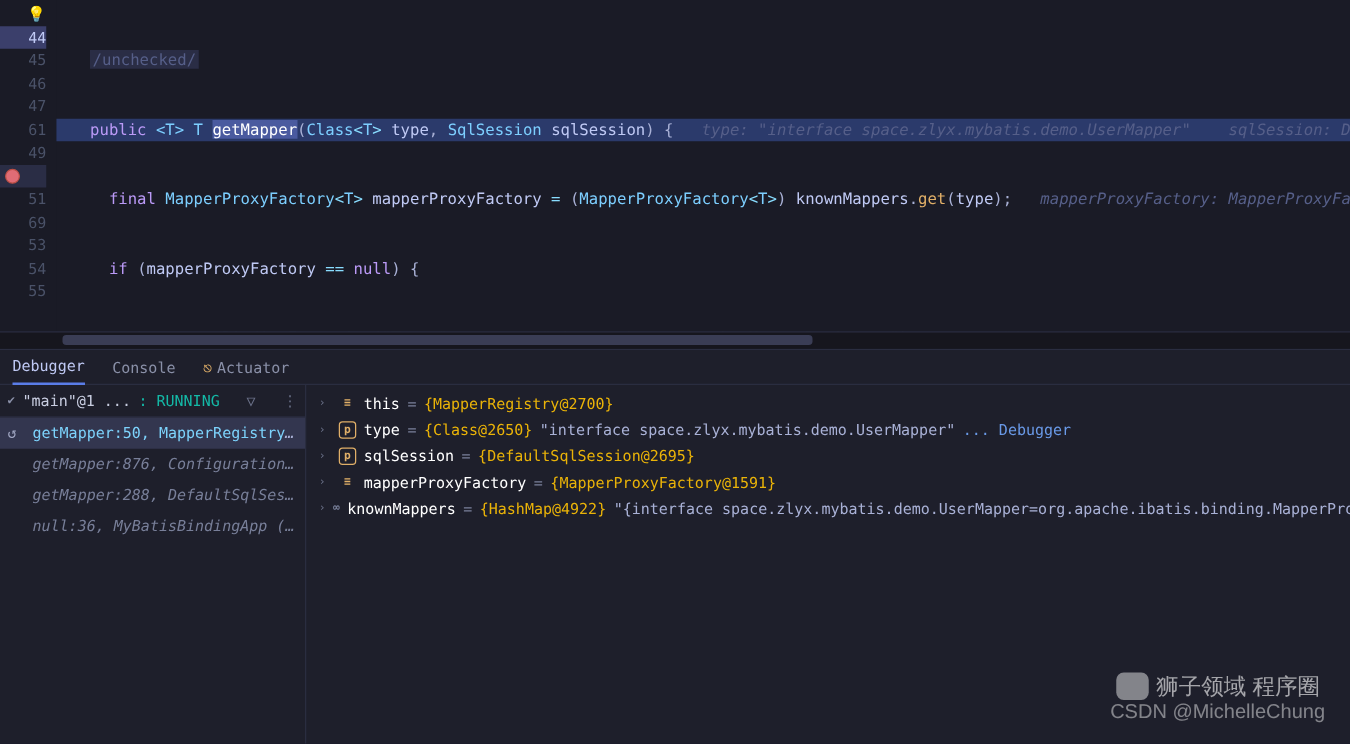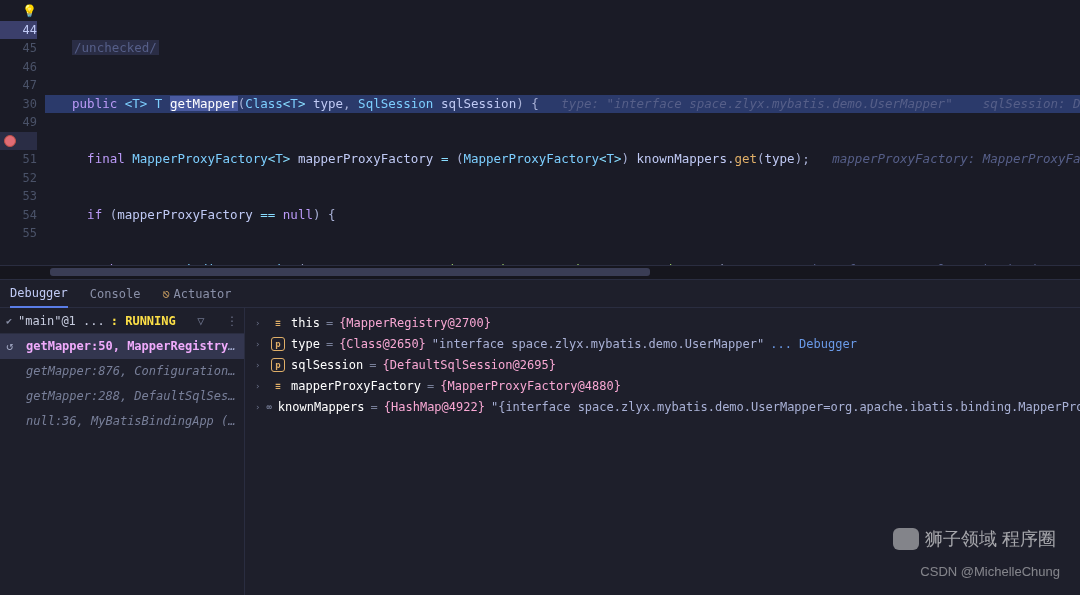--- a/index.html
+++ b/index.html
@@ -109,31 +109,31 @@
     font-size: 12px;
   }
   .frame-header {
     display: flex; align-items: center;
     height: 26px; padding: 0 6px;
     border-bottom: 1px solid #2a2d40;
     gap: 6px;
   }
   .frame-header .chev { color: #8a90a8; font-size: 10px;}
   .thread { color: #c8cde0; }
-  .running { color: #fde047; font-weight: bold; }
+  .running { color: #14b8a6; }
   .filter-icon { margin-left: auto; color: #6a7088; }
   .frame {
     padding: 4px 6px 4px 26px;
     color: #787f99;
     white-space: nowrap; overflow: hidden; text-overflow: ellipsis;
     line-height: 17px;
     font-style: italic;
     position: relative;
   }
-  .frame .nonit { font-style: normal; color: #f0abfc; font-weight: bold;}
+  .frame .nonit { font-style: normal; color: #7dd3fc;}
   .frame.active {
     background: #33364f;
     color: #a9b1d6;
   }
   .frame.active::before {
     content: "↺"; position: absolute; left: 6px; color: #a0a6c2;
     font-style: normal;
   }
 
   .vars {
@@ -154,63 +154,63 @@
   .var-icon {
     width: 14px; height: 14px; border-radius: 3px;
     display: inline-flex; align-items: center; justify-content: center;
     font-size: 9px; font-weight: bold;
   }
   .icon-p { color: #e0af68; border: 1px solid #e0af68;}
   .icon-bars { color: #e0af68; }
   .icon-inf { color: #787f99; }
   .var-name { color: #ffffff; }
   .var-eq { color: #787f99; }
-  .var-val { color: #f9a8d4; }
+  .var-val { color: #eab308; }
   .var-str { color: #a9b1d6; }
   .navigate { color: #6a9ae8; font-style: normal; }
 
   .watermark {
     position: absolute;
-    right: 24px; bottom: 44px;
+    right: 24px; bottom: 34px;
     color: rgba(255,255,255,0.6);
     font-size: 18px;
     font-family: sans-serif;
     display: flex; align-items: center; gap: 6px;
   }
   .wm-icon {
     width: 26px; height: 22px;
     background: rgba(255,255,255,0.45);
     border-radius: 6px;
     position: relative;
   }
   .csdn {
     position: absolute;
     right: 20px; bottom: 16px;
     color: rgba(255,255,255,0.45);
-    font-size: 13px;
+    font-size: 16px;
     font-family: sans-serif;
   }
 </style>
 </head>
 <body>
 
 <div class="editor-area">
   <div class="gutter">
     <div class="gutter-line"><span class="bulb">💡</span></div>
     <div class="gutter-line gutter-hl">44</div>
     <div class="gutter-line">45</div>
     <div class="gutter-line">46</div>
     <div class="gutter-line">47</div>
-    <div class="gutter-line">30</div>
+    <div class="gutter-line">61</div>
     <div class="gutter-line">49</div>
     <div class="gutter-line current" style="position:relative">
         <span class="bp-icon" style="top:3px"></span>
       </div>
     <div class="gutter-line">51</div>
-    <div class="gutter-line">52</div>
+    <div class="gutter-line">69</div>
     <div class="gutter-line">53</div>
     <div class="gutter-line">54</div>
     <div class="gutter-line">55</div>
   </div>
   <div class="code">
     <div class="code-line">  <span class="ann">/unchecked/</span></div>
     <div class="code-line line-hl">  <span class="kw">public</span> <span class="type">&lt;T&gt; T </span><span class="method sel">getMapper</span><span class="punc">(</span><span class="type">Class</span><span class="op">&lt;</span><span class="type">T</span><span class="op">&gt;</span> <span class="ident">type</span><span class="punc">, </span><span class="type">SqlSession</span> <span class="ident">sqlSession</span><span class="punc">) {</span>   <span class="hint">type: "interface space.zlyx.mybatis.demo.UserMapper"</span>    <span class="hint">sqlSession: Default</span></div>
     <div class="code-line">    <span class="kw">final</span> <span class="type">MapperProxyFactory</span><span class="op">&lt;</span><span class="type">T</span><span class="op">&gt;</span> <span class="ident">mapperProxyFactory</span> <span class="op">=</span> <span class="punc">(</span><span class="type">MapperProxyFactory</span><span class="op">&lt;</span><span class="type">T</span><span class="op">&gt;</span><span class="punc">)</span> <span class="ident">knownMappers</span><span class="punc">.</span><span class="method">get</span><span class="punc">(</span><span class="ident">type</span><span class="punc">);</span>   <span class="hint">mapperProxyFactory: MapperProxyFa</span></div>
     <div class="code-line">    <span class="kw">if</span> <span class="punc">(</span><span class="ident">mapperProxyFactory</span> <span class="op">==</span> <span class="kw">null</span><span class="punc">) {</span></div>
     <div class="code-line">      <span class="kw">throw new</span> <span class="type">BindingException</span><span class="punc">(</span><span class="str">"Type "</span> <span class="op">+</span> <span class="ident">type</span> <span class="op">+</span> <span class="str">" is not known to the MapperRegistry."</span><span class="punc">);</span>   <span class="hint">type: "interface space.zlyx.mybatis.demo.UserMapp</span></div>
@@ -270,21 +270,21 @@
         <span class="var-icon icon-p">p</span>
         <span class="var-name">sqlSession</span>
         <span class="var-eq">=</span>
         <span class="var-val">{DefaultSqlSession@2695}</span>
       </div>
       <div class="var-row">
         <span class="expand">›</span>
         <span class="var-icon icon-bars">≡</span>
         <span class="var-name">mapperProxyFactory</span>
         <span class="var-eq">=</span>
-        <span class="var-val">{MapperProxyFactory@4880}</span>
+        <span class="var-val">{MapperProxyFactory@1591}</span>
       </div>
       <div class="var-row">
         <span class="expand">›</span>
         <span class="var-icon icon-inf">∞</span>
         <span class="var-name">knownMappers</span>
         <span class="var-eq">=</span>
         <span class="var-val">{HashMap@4922}</span>
         <span class="var-str">"{interface space.zlyx.mybatis.demo.UserMapper=org.apache.ibatis.binding.MapperProxyFactory@3c73951}"</span>
       </div>
     </div>

